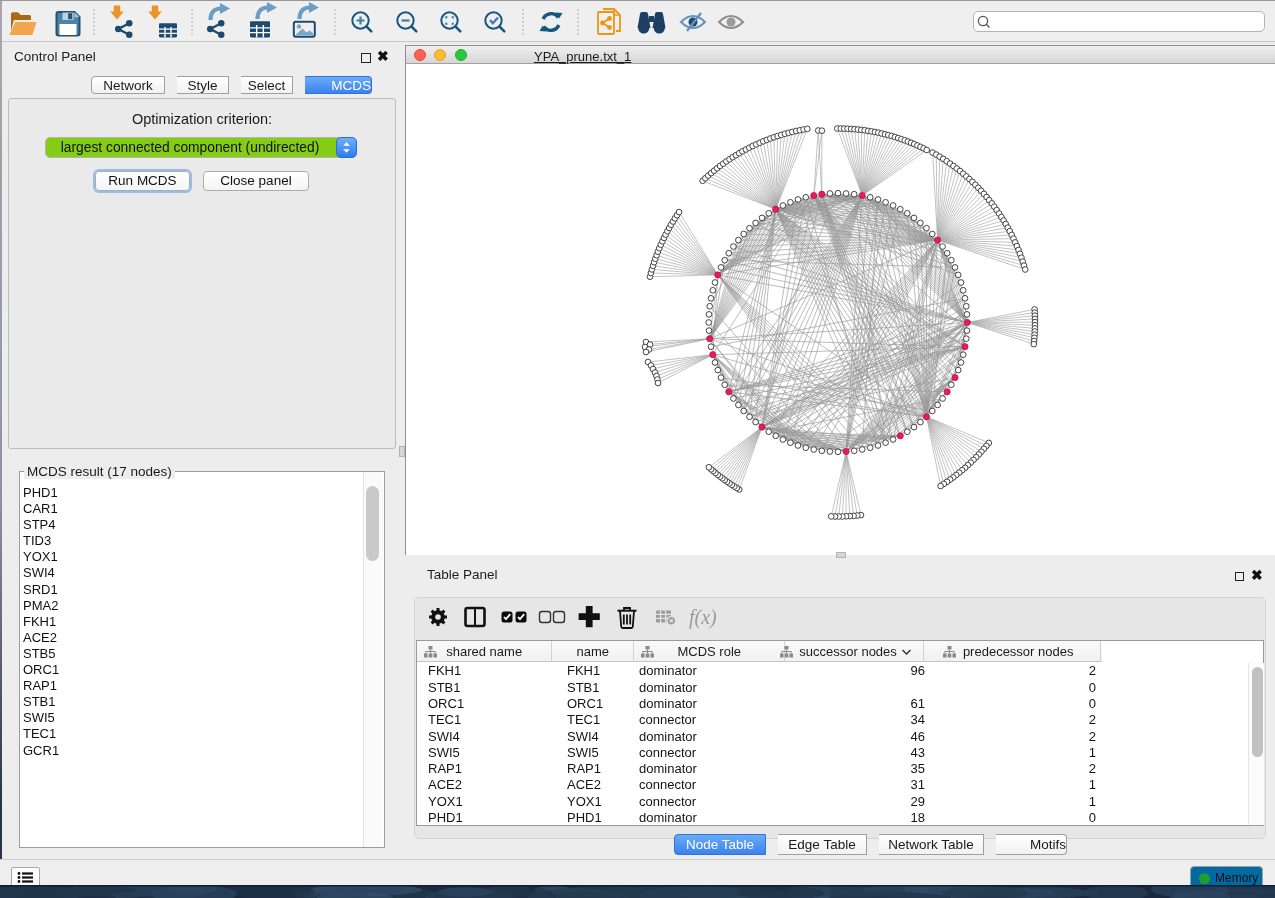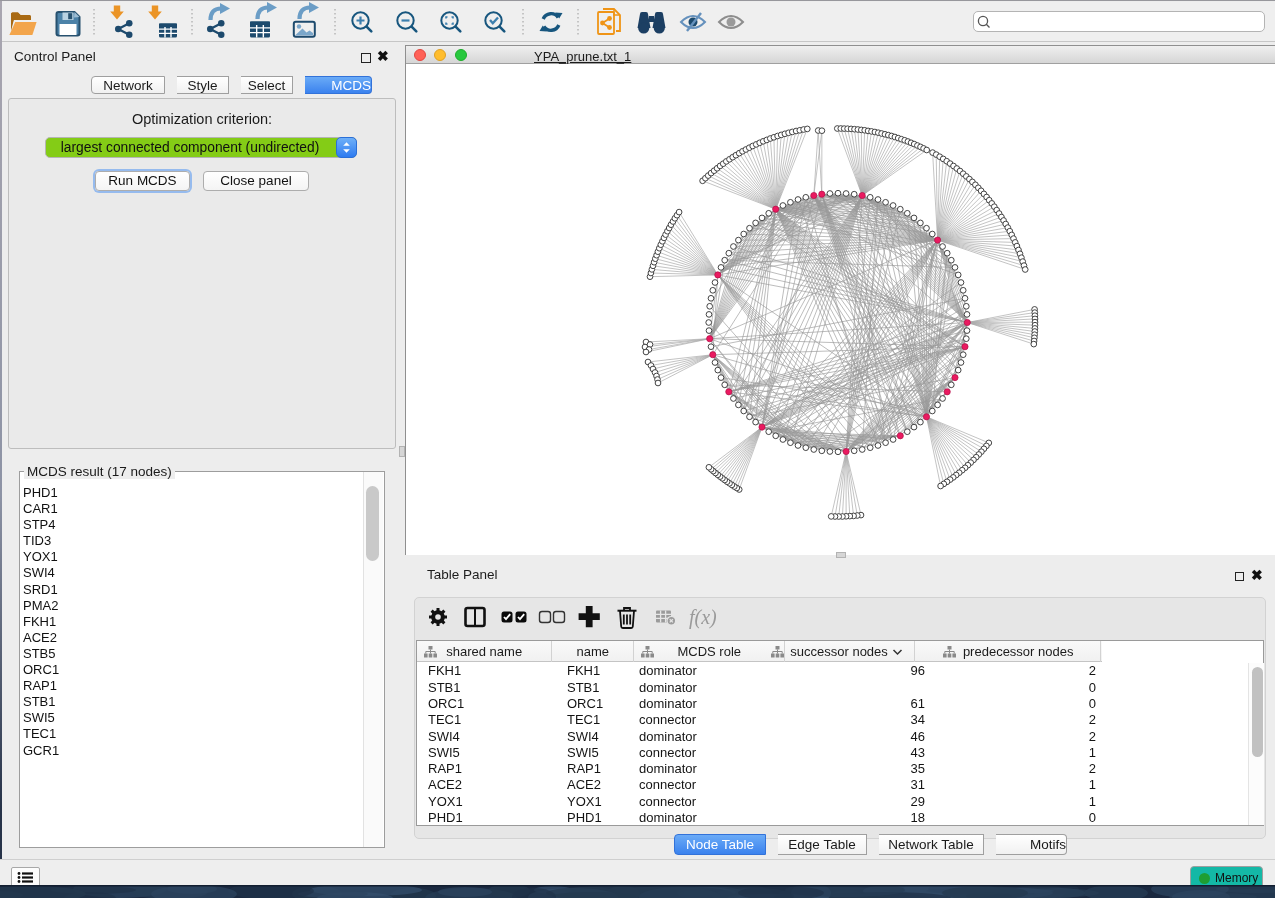--- a/index.html
+++ b/index.html
@@ -71,21 +71,21 @@
 #tbl-sbtrack { position:absolute; left:831px; top:22px; width:16px; height:162px; background:#fcfcfc; border-left:1px solid #e4e4e4; }
 #tbl-sbthumb { position:absolute; left:2.5px; top:4px; width:11px; height:90px; background:#c1c1c1; border-radius:6px; }
 
 
 #bottabs { left:662px; top:833px; }
 .btab { height:21px; line-height:20px; font-size:13.5px; }
 
 
 #statusbar { position:absolute; left:0; top:858px; width:1275px; height:26px; background:#eeeeee; border-top:1px solid #cfcfcf; }
 #listbtn { position:absolute; left:11px; top:866px; width:29px; height:21px; background:#fdfdfd; border:1px solid #a8a8a8; border-radius:2px; }
-#membtn { position:absolute; left:1190px; top:865px; width:73px; height:23px; background:#14b8a6; border:1px solid #9f9f9f; border-radius:4px; font-size:12px; color:#111; }
+#membtn { position:absolute; left:1190px; top:865px; width:73px; height:23px; background:#0369a1; border:1px solid #9f9f9f; border-radius:4px; font-size:12px; color:#111; }
 #memdot { position:absolute; left:8px; top:6px; width:11px; height:11px; border-radius:50%; background:#1e9e33; }
 #memtext { position:absolute; left:24px; top:4px; }
 #wallpaper { position:absolute; left:0; top:884px; width:1275px; height:14px; background:#1d2c42; overflow:hidden; }
 </style>
 </head>
 <body>
 <div id="toolbar"><svg width="1275" height="40" viewBox="0 0 1275 40">
 <g transform="translate(8,10)">
 <path d="M3 2 Q3 0.5 4.5 0.5 H10 L12.5 3 H21 Q22.8 3 22.8 4.8 V8 H5.5 L3 16 Z" fill="#a96a14"></path>
 <path d="M3 2 V19 L5.8 8 H23 V4.8 Q23 3 21.2 3 H12.5 L10 0.5 H4.5 Q3 0.5 3 2 Z" fill="#a96a14"></path>
@@ -1174,21 +1174,21 @@
           <g fill="#8a8a8a">
             <rect x="4.5" y="0" width="4" height="3.5"></rect>
             <rect x="0" y="7.5" width="3.6" height="4"></rect>
             <rect x="4.7" y="7.5" width="3.6" height="4"></rect>
             <rect x="9.4" y="7.5" width="3.6" height="4"></rect>
             <path d="M6.5 3.5 V5.5 M1.8 7.5 V5.5 H11.2 V7.5 M6.5 5.5 V7.5" stroke="#8a8a8a" fill="none" stroke-width="1"></path>
           </g>
         </svg>
 <div class="hlabel">MCDS role</div>
 </div>
-<div class="hcell" style="left:347px;width:151.09999999999997px">
+<div class="hcell" style="left:356px;width:151.09999999999997px">
 <svg class="abs" style="left:7px;top:5px" width="13" height="12" viewBox="0 0 13 12">
           <g fill="#8a8a8a">
             <rect x="4.5" y="0" width="4" height="3.5"></rect>
             <rect x="0" y="7.5" width="3.6" height="4"></rect>
             <rect x="4.7" y="7.5" width="3.6" height="4"></rect>
             <rect x="9.4" y="7.5" width="3.6" height="4"></rect>
             <path d="M6.5 3.5 V5.5 M1.8 7.5 V5.5 H11.2 V7.5 M6.5 5.5 V7.5" stroke="#8a8a8a" fill="none" stroke-width="1"></path>
           </g>
         </svg>
 <div class="hlabel">successor nodes</div>

